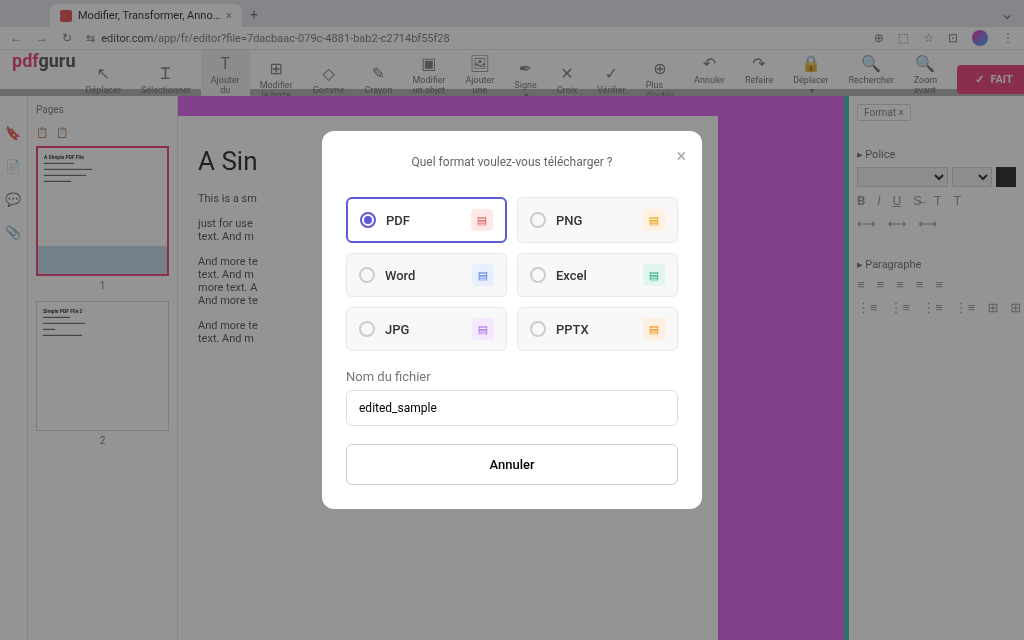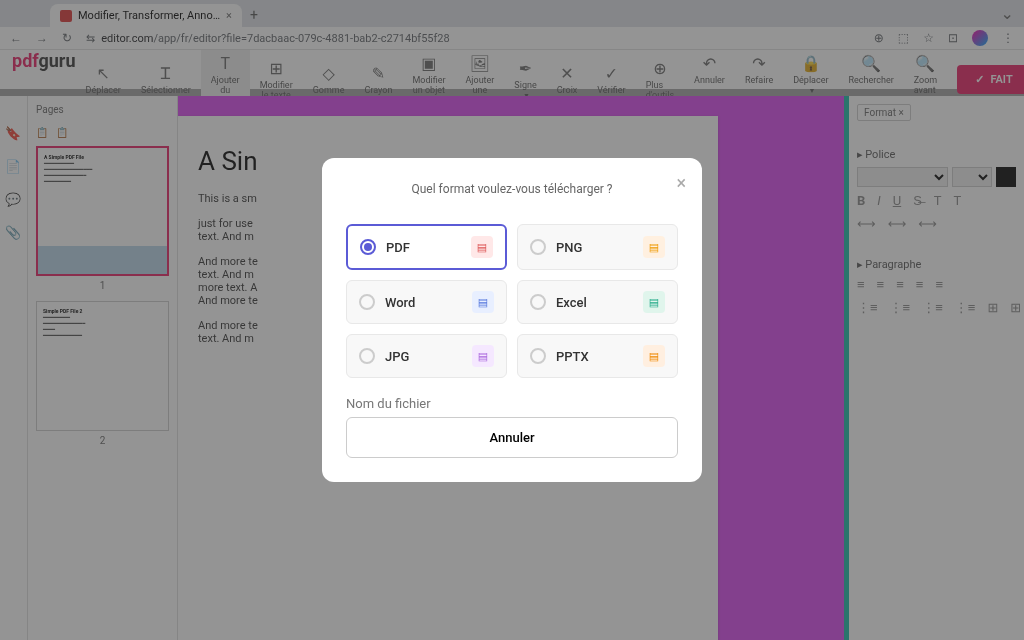--- a/index.html
+++ b/index.html
@@ -300,17 +300,18 @@
           <span>JPG</span>
           <span class="fmt-badge b-jpg">▤</span>
         </div>
       <div class="fmt-opt">
           <span class="radio"></span>
           <span>PPTX</span>
           <span class="fmt-badge b-pptx">▤</span>
         </div>
     </div>
     <div class="field-lbl">Nom du fichier</div>
+    <input class="field-inp" value="edited_sample" style="">
     <div class="modal-btns">
       <button class="btn-cancel">Annuler</button>
     </div>
   </div>
 </div>
 
 </body></html>

